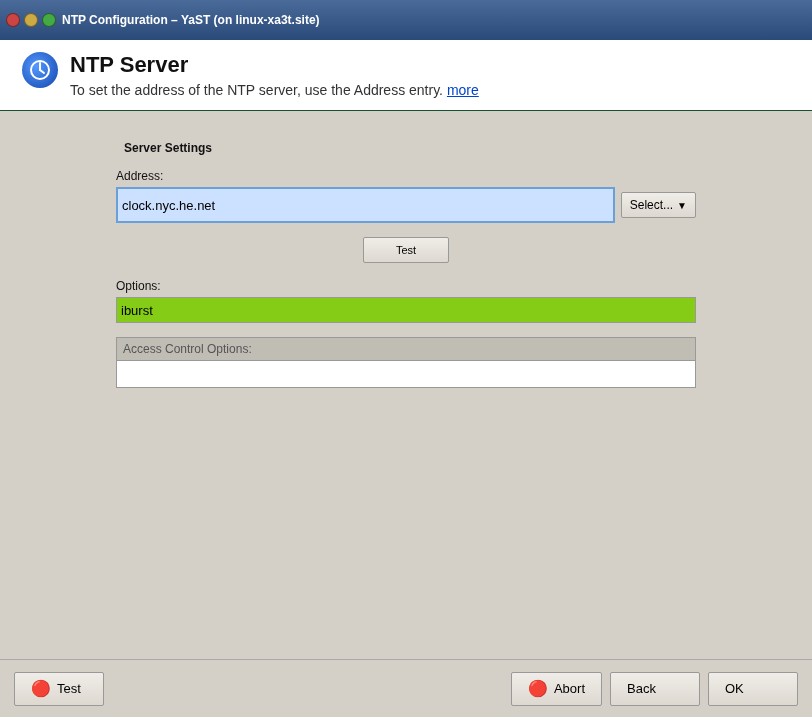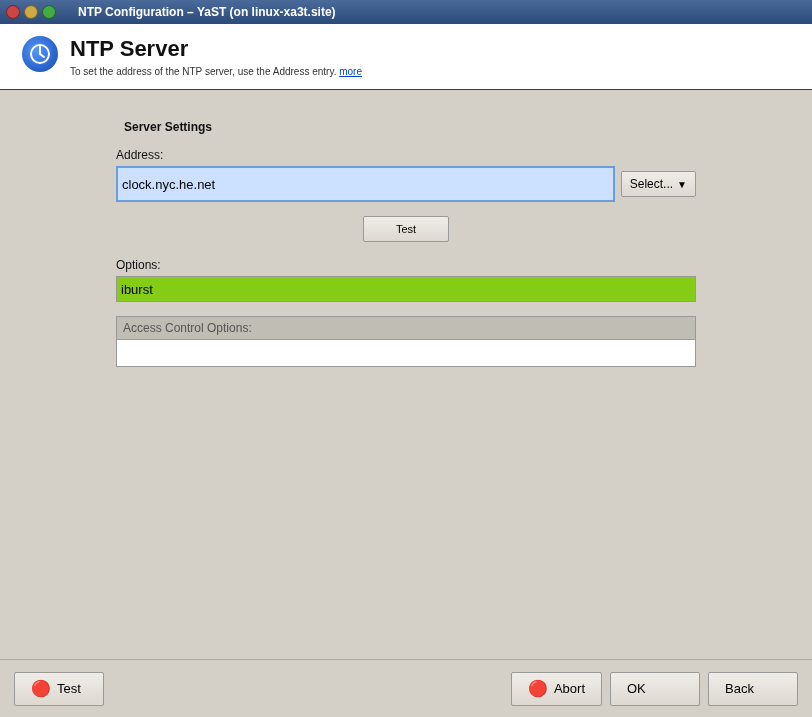--- a/index.html
+++ b/index.html
@@ -12,25 +12,25 @@
       height: 717px;
       overflow: hidden;
       display: flex;
       flex-direction: column;
     }
 
     
     .title-bar {
       background: linear-gradient(to bottom, #4a6a9a, #2a4a7a);
       color: white;
-      height: 24px;
+      height: 40px;
       display: flex;
       align-items: center;
       padding: 12px 6px;
-      gap: 22px;
+      gap: 6px;
       flex-shrink: 0;
     }
 
     .title-bar-buttons {
       display: flex;
       gap: 4px;
     }
 
     .tb-btn {
       width: 14px;
@@ -74,21 +74,21 @@
     }
 
     .header-text h1 {
       font-size: 22px;
       font-weight: bold;
       color: #111;
       line-height: 1.2;
     }
 
     .header-text p {
-      font-size: 10px;
+      font-size: 14px;
       color: #333;
       margin-top: 4px;
     }
 
     .header-text a {
       color: #0044cc;
       text-decoration: underline;
       cursor: pointer;
     }
 
@@ -320,19 +320,19 @@
       <span class="btn-icon">🔴</span>
       <span>Test</span>
     </button>
   </div>
   <div class="footer-right">
     <button class="footer-btn">
       <span class="btn-icon">🔴</span>
       <span>Abort</span>
     </button>
     <button class="footer-btn">
+      <span>Back</span>
+    </button>
+    <button class="footer-btn">
       <span>OK</span>
     </button>
-    <button class="footer-btn">
-      <span>Back</span>
-    </button>
   </div>
 </div>
 
 </body></html>

